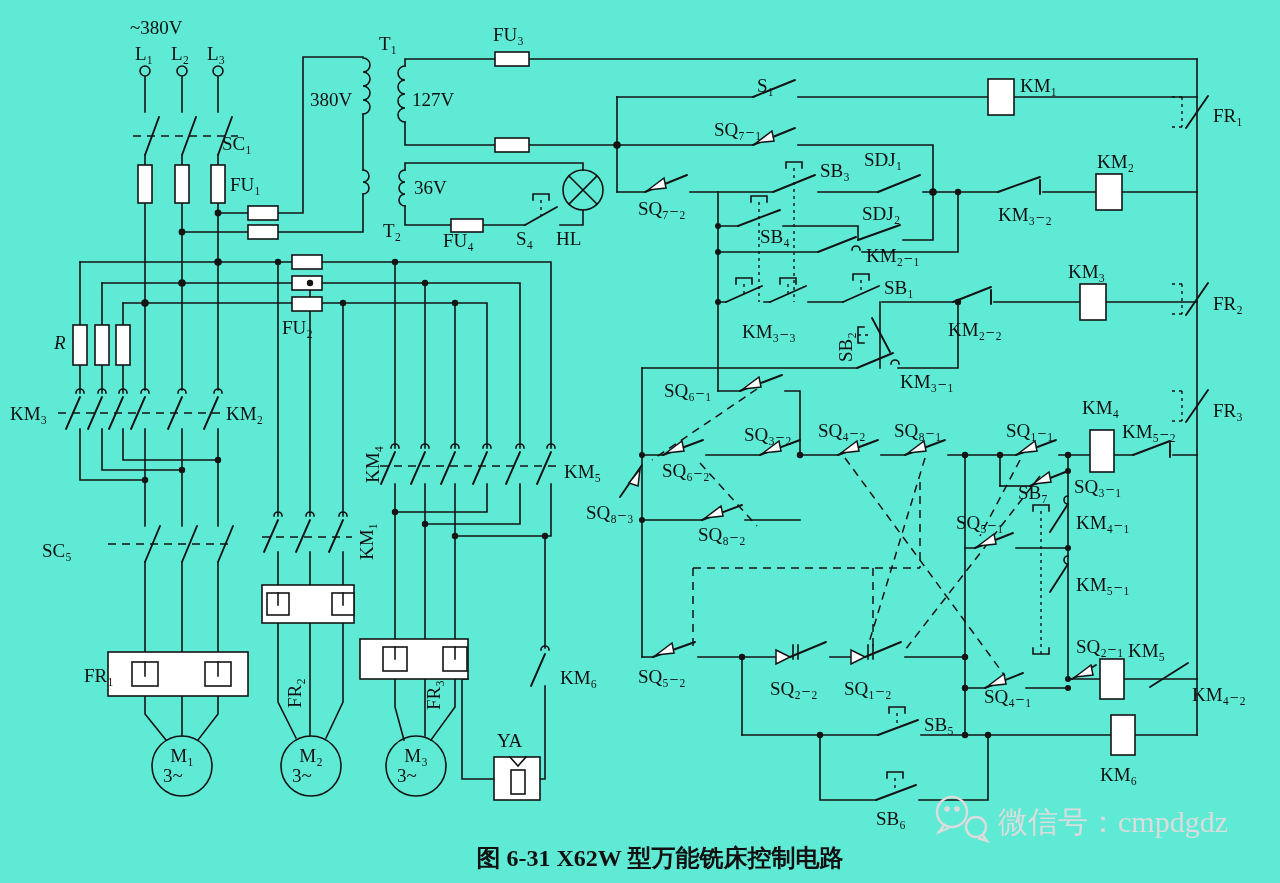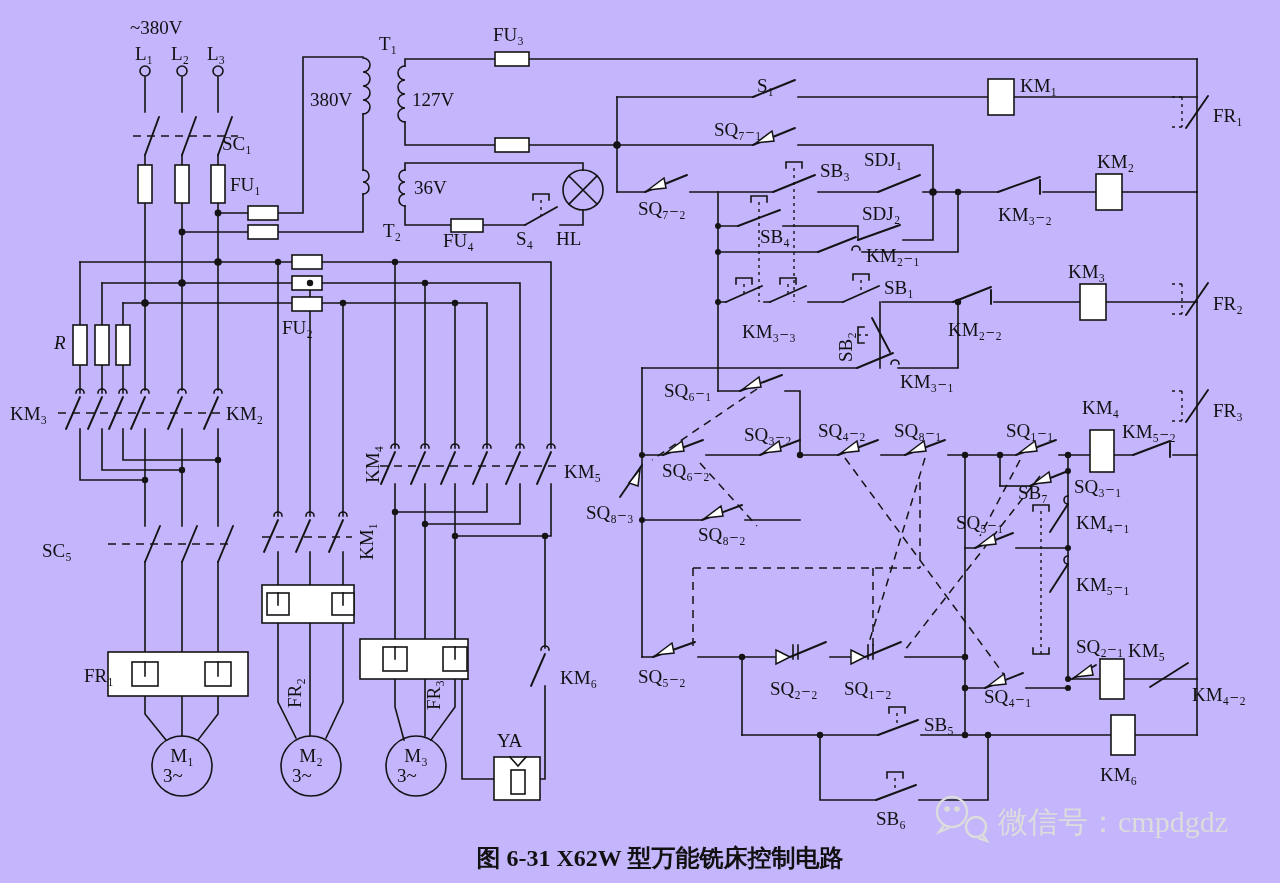--- a/index.html
+++ b/index.html
@@ -1,16 +1,16 @@
 <!DOCTYPE html>
 <html><head>
 <meta charset="utf-8">
 <style>
   html,body{margin:0;padding:0;background:#ffffff;}
-  .page{width:1280px;height:883px;position:relative;background:#c4b5fd;overflow:hidden;}
+  .page{width:1280px;height:883px;position:relative;background:#5eead4;overflow:hidden;}
   svg{display:block;}
   .w{stroke:#141414;stroke-width:1.6;fill:none;stroke-linecap:square;}
   .bl{stroke:#141414;stroke-width:1.9;fill:none;stroke-linecap:round;}
   .wd{stroke:#141414;stroke-width:1.5;fill:none;stroke-dasharray:8 6;}
   .wdot{stroke:#141414;stroke-width:1.4;fill:none;stroke-dasharray:3 4;}
   .tri{stroke:#141414;stroke-width:1.5;fill:#ffffff;}
   .dot{fill:#141414;stroke:none;}
   .box{stroke:#141414;stroke-width:1.6;fill:#ffffff;}
   .lbl{font-family:"Liberation Serif","DejaVu Serif",serif;font-size:19px;fill:#111;}
   .cap{font-family:"Liberation Serif","DejaVu Serif",serif;font-size:24px;font-weight:600;fill:#111;}

